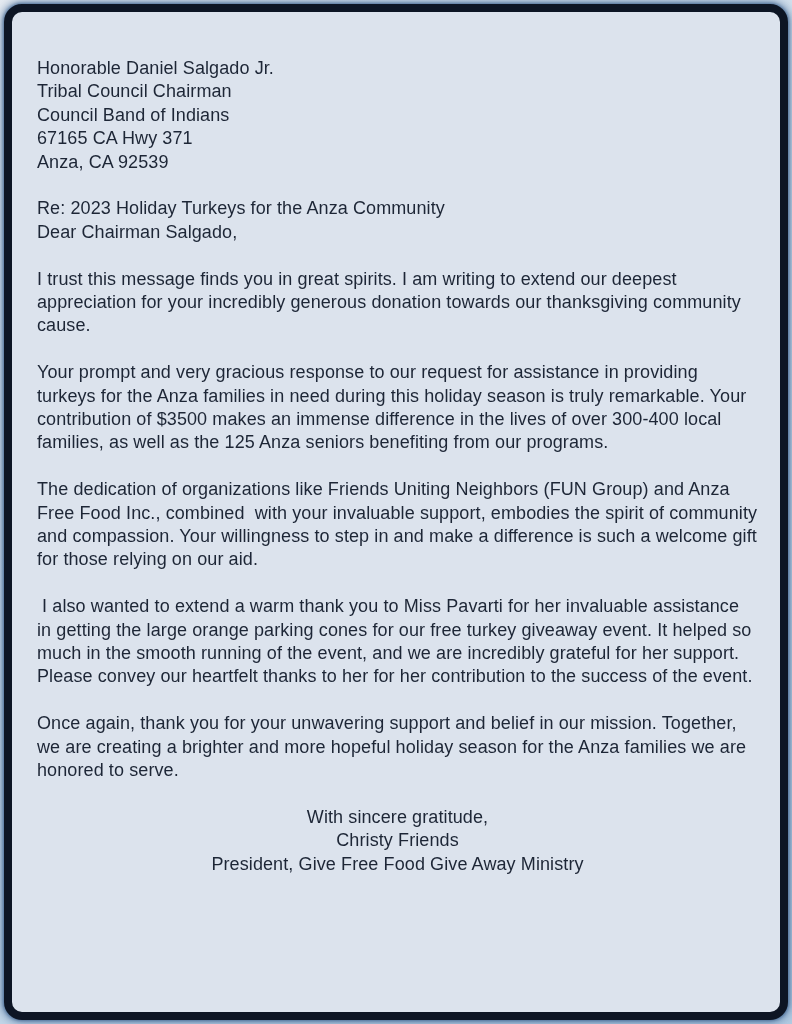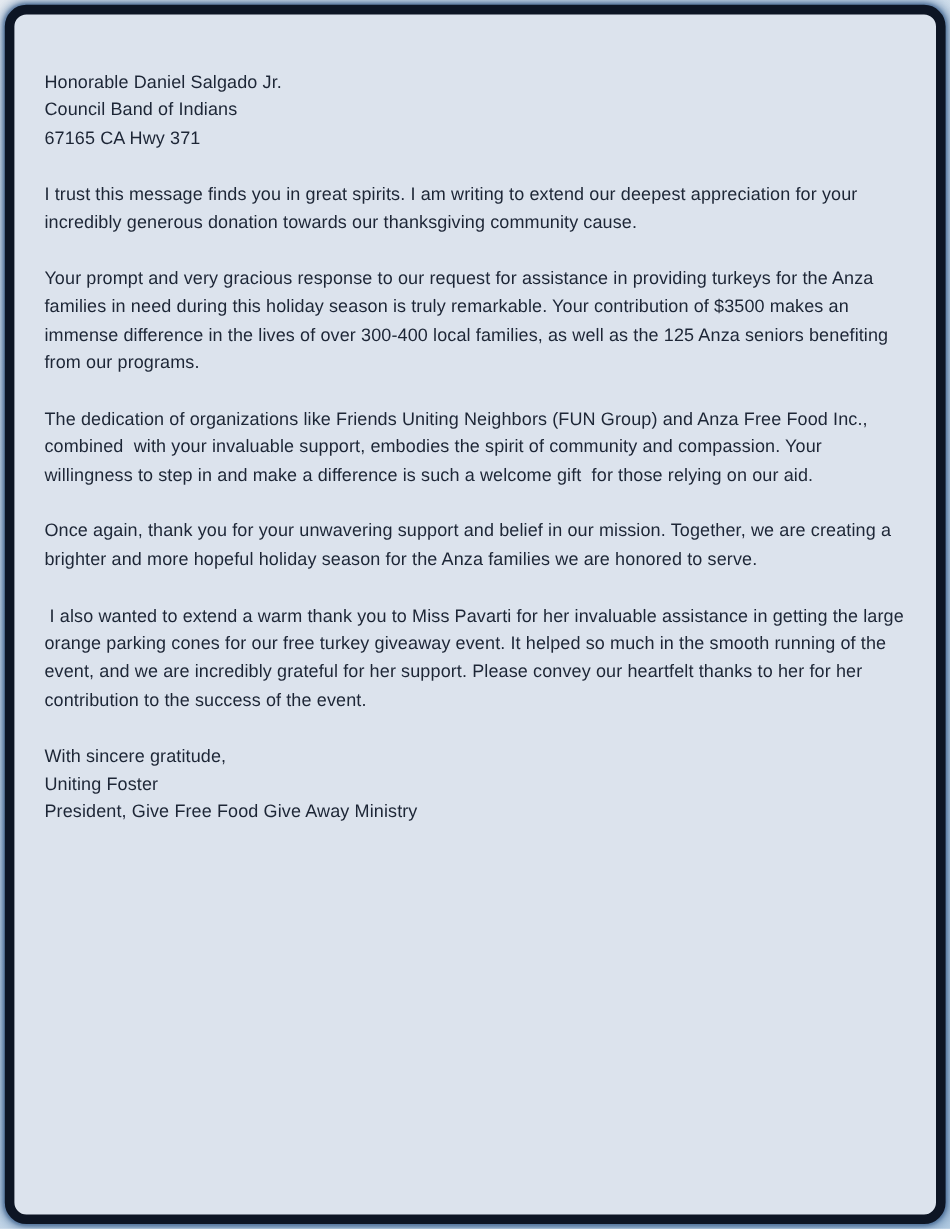--- a/index.html
+++ b/index.html
@@ -26,58 +26,65 @@
     box-shadow: 0 0 10px 2px rgba(77, 115, 160, 0.85),
                 0 0 3px 1px rgba(40, 70, 110, 0.65);
     overflow: hidden;
   }
   .page {
     box-sizing: border-box;
     width: 100%;
     height: 100%;
     padding: 45px 22px 0 25px;
     font-family: "Liberation Sans", sans-serif;
-    font-size: 15px;
+    font-size: 18px;
     line-height: 23.4px;
     letter-spacing: 0.1px;
     color: #1d2636;
   }
   .block {
     margin: 0 0 23.4px 0;
   }
   .line {
     white-space: pre-wrap;
   }
   p.para {
     margin: 0 0 23.4px 0;
     white-space: pre-wrap;
   }
   .closing {
     margin-bottom: 0;
+    text-align: center;
   }
 </style>
 </head>
 <body>
 
 <div class="frame">
   <div class="page">
 
     <div class="block">
       <div class="line">Honorable Daniel Salgado Jr.</div>
+      <div class="line">Tribal Council Chairman</div>
       <div class="line">Council Band of Indians</div>
       <div class="line">67165 CA Hwy 371</div>
+      <div class="line">Anza, CA 92539</div>
     </div>
 
+    <div class="block">
+      <div class="line">Re: 2023 Holiday Turkeys for the Anza Community</div>
+      <div class="line">Dear Chairman Salgado,</div>
+    </div>
 
     <p class="para">I trust this message finds you in great spirits. I am writing to extend our deepest appreciation for your incredibly generous donation towards our thanksgiving community cause.</p>
     <p class="para">Your prompt and very gracious response to our request for assistance in providing turkeys for the Anza families in need during this holiday season is truly remarkable. Your contribution of $3500 makes an immense difference in the lives of over 300-400 local families, as well as the 125 Anza seniors benefiting from our programs.</p>
     <p class="para">The dedication of organizations like Friends Uniting Neighbors (FUN Group) and Anza Free Food Inc., combined  with your invaluable support, embodies the spirit of community and compassion. Your willingness to step in and make a difference is such a welcome gift  for those relying on our aid.</p>
+    <p class="para"> I also wanted to extend a warm thank you to Miss Pavarti for her invaluable assistance in getting the large orange parking cones for our free turkey giveaway event. It helped so much in the smooth running of the event, and we are incredibly grateful for her support. Please convey our heartfelt thanks to her for her contribution to the success of the event.</p>
     <p class="para">Once again, thank you for your unwavering support and belief in our mission. Together, we are creating a brighter and more hopeful holiday season for the Anza families we are honored to serve.</p>
-    <p class="para"> I also wanted to extend a warm thank you to Miss Pavarti for her invaluable assistance in getting the large orange parking cones for our free turkey giveaway event. It helped so much in the smooth running of the event, and we are incredibly grateful for her support. Please convey our heartfelt thanks to her for her contribution to the success of the event.</p>
 
     <div class="block closing">
       <div class="line">With sincere gratitude,</div>
-      <div class="line">Uniting Foster</div>
+      <div class="line">Christy Friends</div>
       <div class="line">President, Give Free Food Give Away Ministry</div>
     </div>
 
   </div>
 </div>
 
 </body></html>

